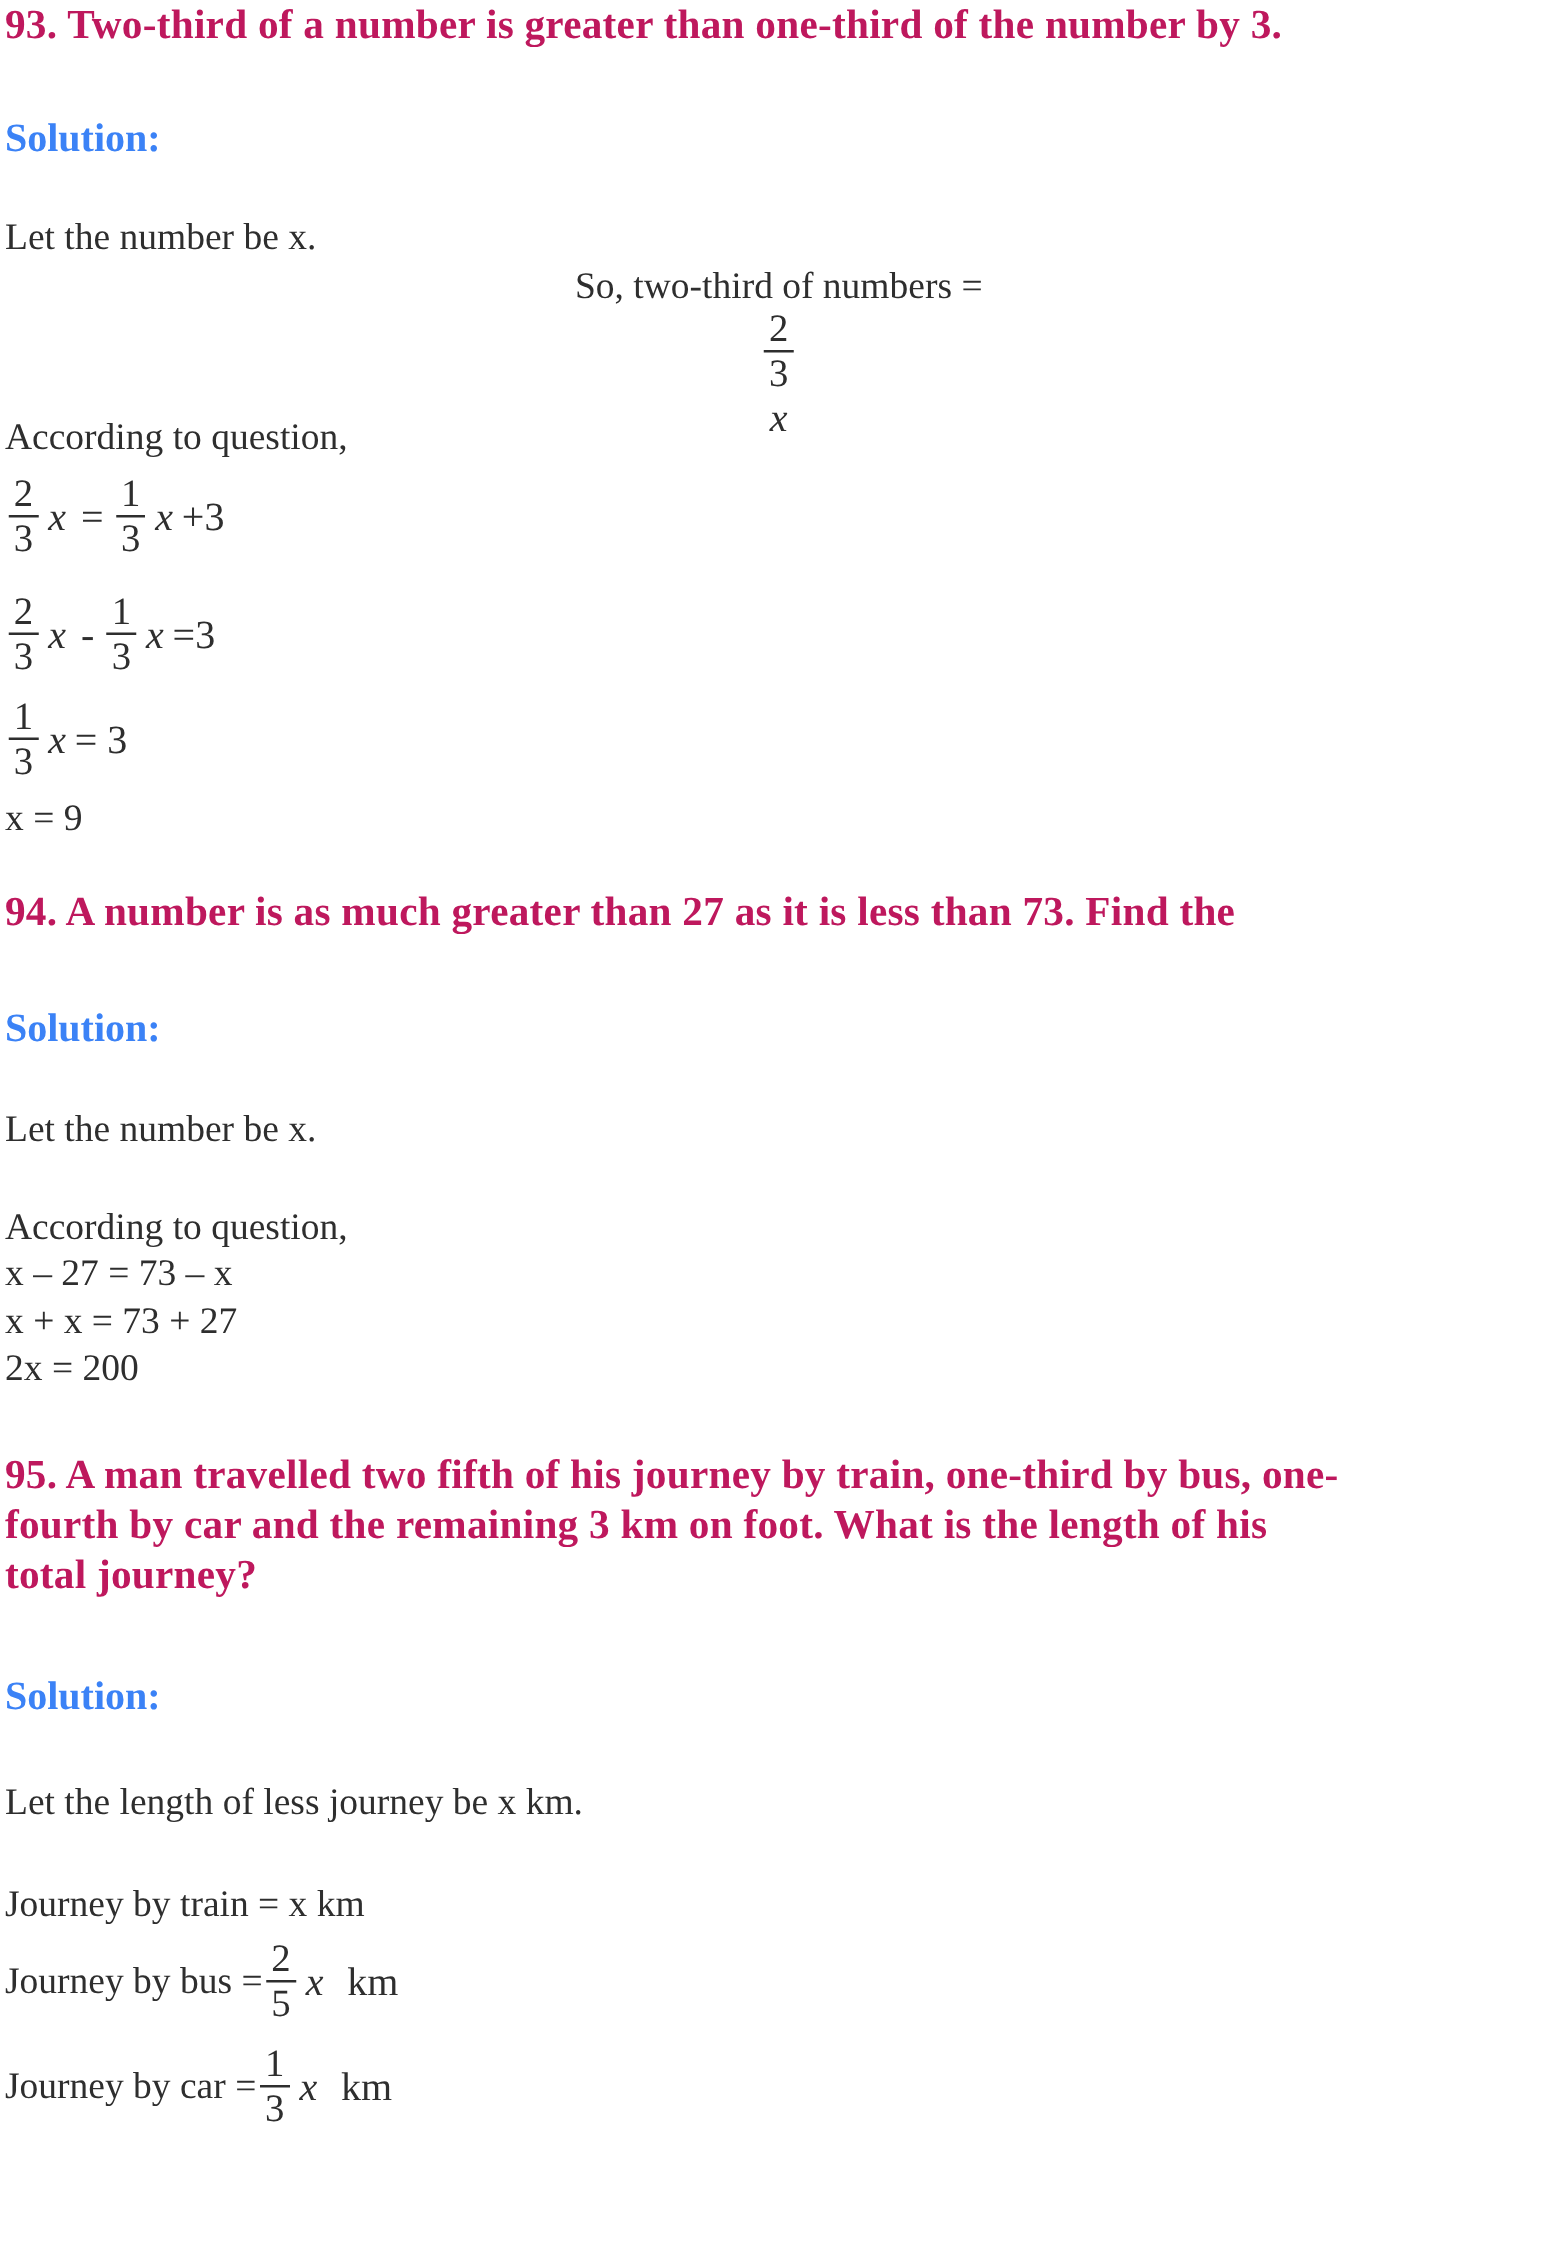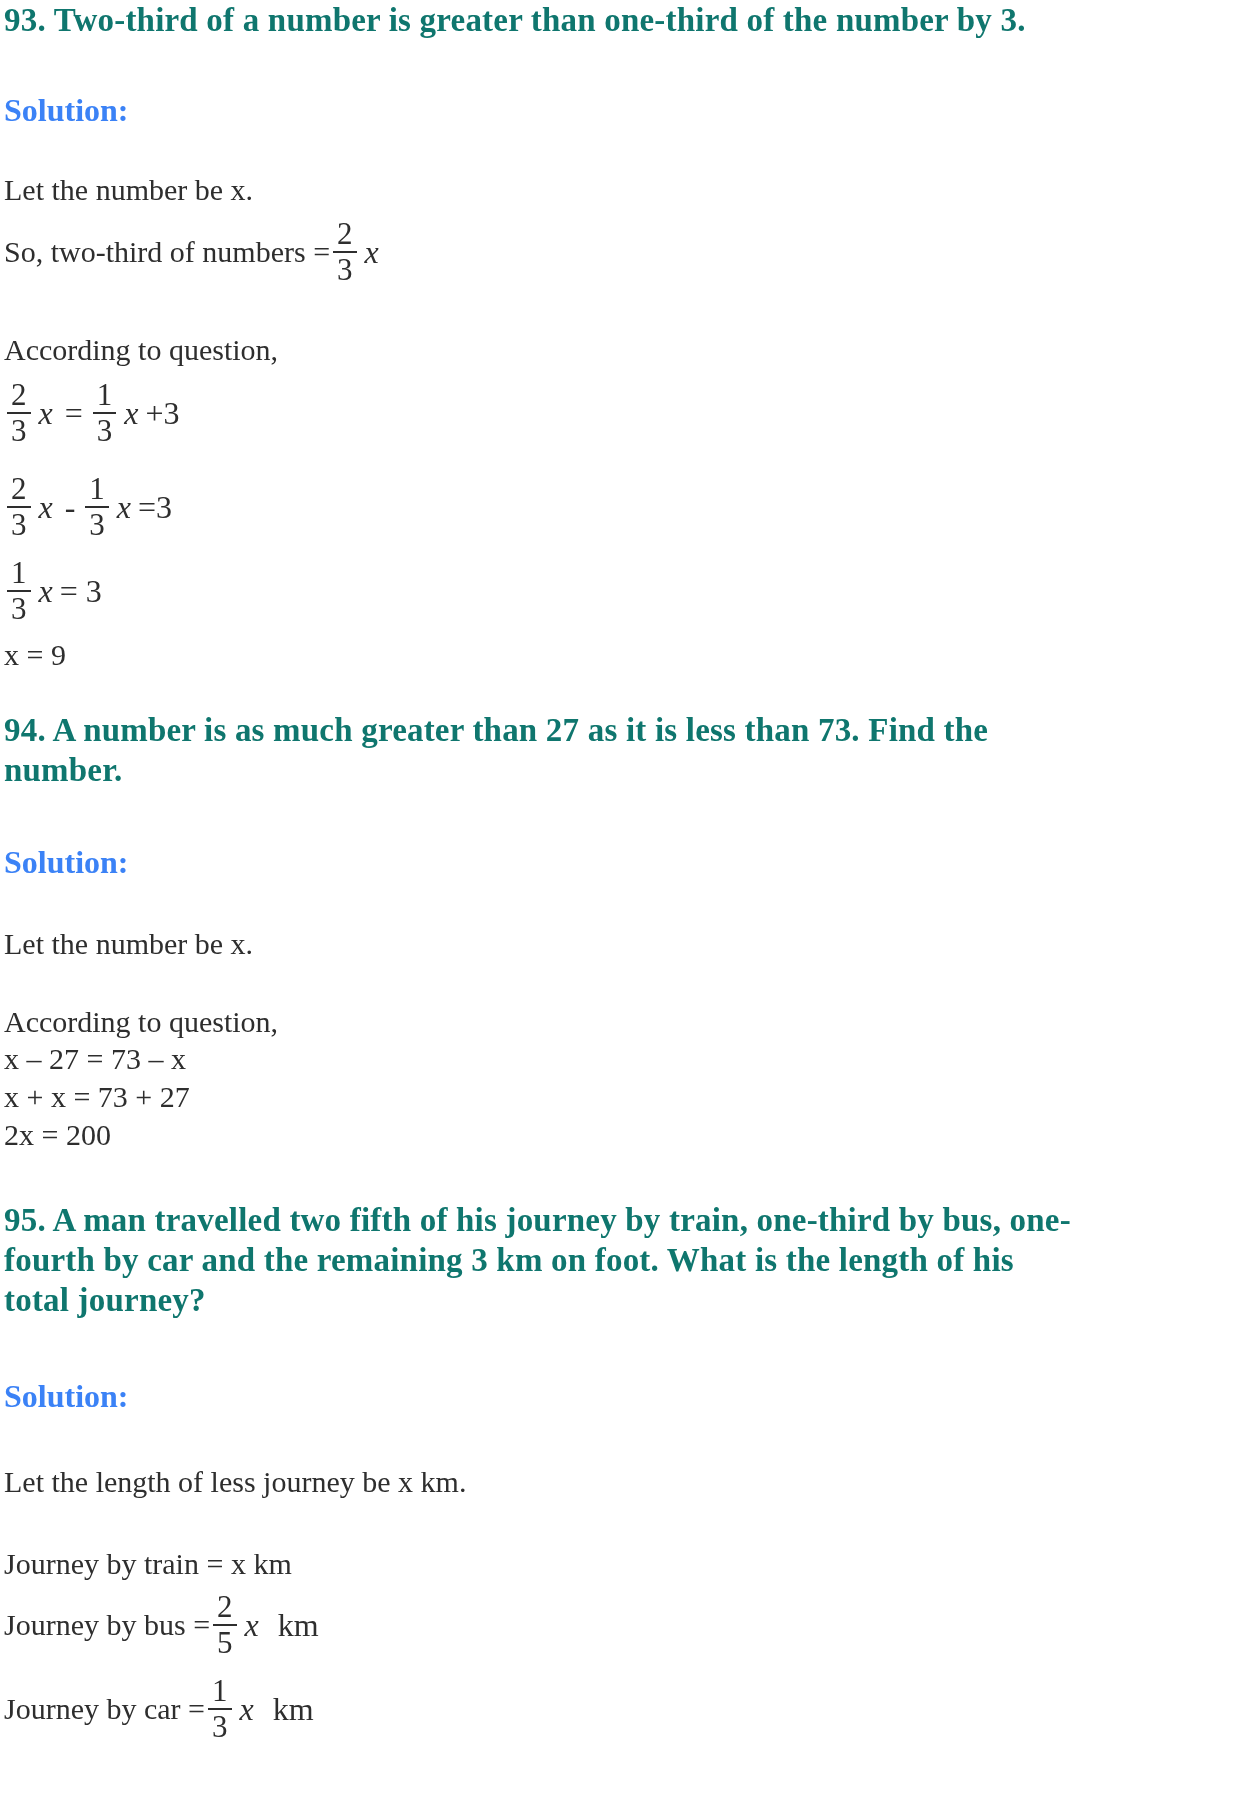--- a/index.html
+++ b/index.html
@@ -9,41 +9,41 @@
     overflow: hidden;
     font-family: "Liberation Serif", "DejaVu Serif", serif;
     color: #2e2e2e;
   }
   .page { padding-left: 4px; width: 1238px; }
 
   .qheading {
     font-weight: 700;
     font-size: 33px;
     line-height: 40px;
-    color: #0f766e;
+    color: #be185d;
     letter-spacing: 0.2px;
   }
   .qheading .hl { display: block; white-space: nowrap; }
 
   .sol-label {
     font-weight: 700;
     font-size: 32px;
     line-height: 36px;
     color: #3b82f6;
   }
 
   .body-line { font-size: 30px; line-height: 36px; }
   .step-line { font-size: 30px; line-height: 38px; }
 
   .math-line {
     display: flex;
     align-items: center;
     font-size: 32px;
   }
-  .math-line.h80 { height: 80px; }
+  .math-line.h80 { height: 80px; flex-direction: column; }
   .math-line.h78 { height: 78px; }
   .math-line.h86 { height: 86px; }
 
   .mtext { font-size: 30px; }
   .mvar { font-style: italic; margin: 0 5px; }
   .mop  { margin: 0 7px; }
   .mtail { margin-left: 2px; }
   .munit { margin-left: 14px; }
 
   .frac {
@@ -133,21 +133,20 @@
       <span class="den">3</span>
     </span>
     <span class="mvar">x</span>
     <span class="mtail">= 3</span>
   </div>
 
   <div class="step-line mt6">x = 9</div>
 
   <div class="qheading mt36">
     <span class="hl">94. A number is as much greater than 27 as it is less than 73. Find the</span>
-    <span class="hl">number.</span>
   </div>
 
   <div class="sol-label mt54">Solution:</div>
 
   <div class="body-line mt46">Let the number be x.</div>
 
   <div class="body-line mt42">According to question,</div>
 
   <div class="step-line">x – 27 = 73 – x</div>
   <div class="step-line">x + x = 73 + 27</div>

